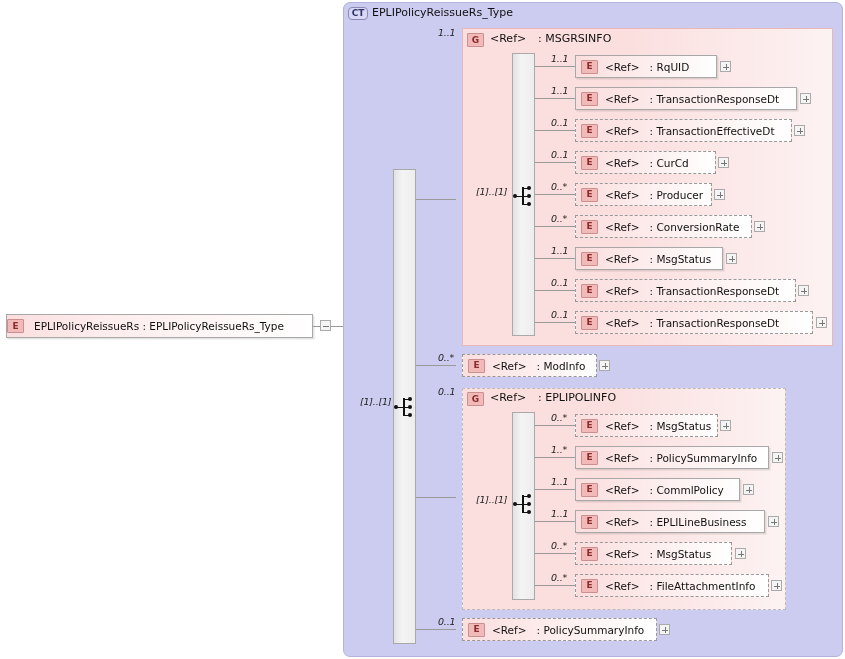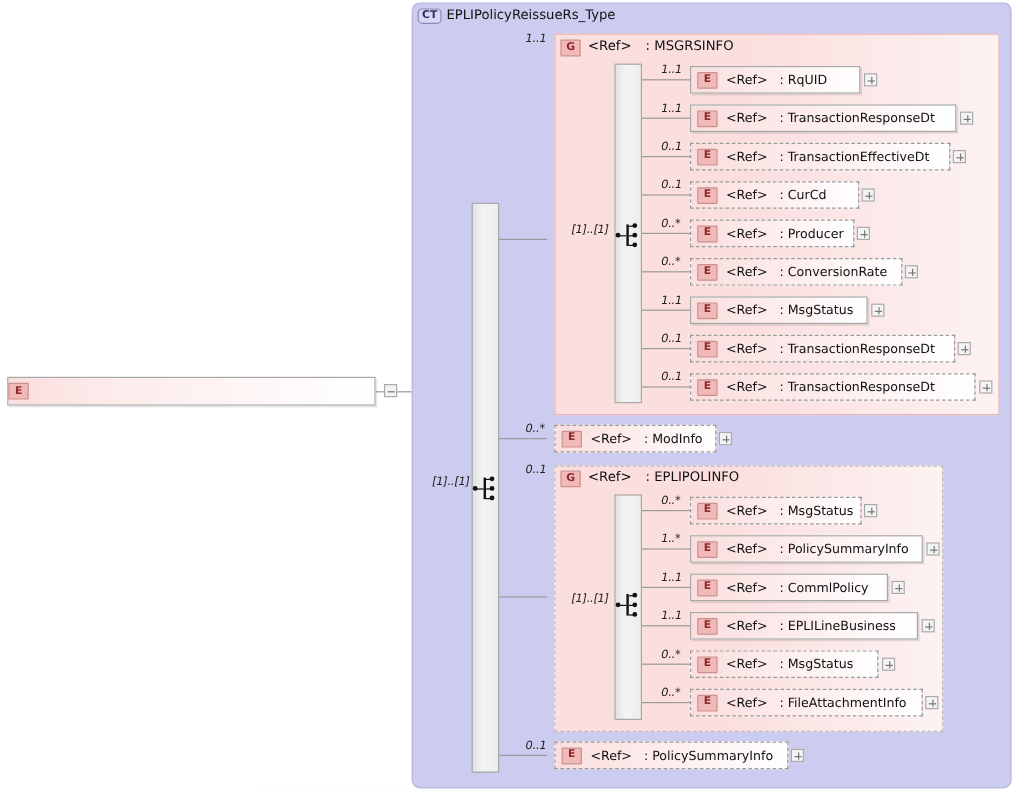--- a/index.html
+++ b/index.html
@@ -111,20 +111,21 @@
   }
   .root-box .rt{font-size:10.5px;color:#111;margin-left:10px;white-space:nowrap;}
 </style>
 </head>
 <body>
 
 <div id="canvas">
 
   <div class="root-box" style="left:6px;top:314px;width:307px;height:24px;">
     <span class="badge badge-e nb" style="position:relative;">E</span>
+    <span class="rt">EPLIPolicyReissueRs : EPLIPolicyReissueRs_Type</span>
   </div>
   <div class="hline" style="left:313px;top:326px;width:7px;"></div>
   <div class="exp" style="left:320px;top:320px;"></div>
   <div class="hline" style="left:331px;top:326px;width:12px;"></div>
 
   <div class="ct-panel abs" style="left:343px;top:2px;width:500px;height:655px;"></div>
   <div class="badge badge-ct" style="left:348px;top:7px;">CT</div>
   <div class="ct-title" style="left:372px;top:6px;">EPLIPolicyReissueRs_Type</div>
 
   <div class="vbar" style="left:393px;top:169px;width:23px;height:475px;"></div>

